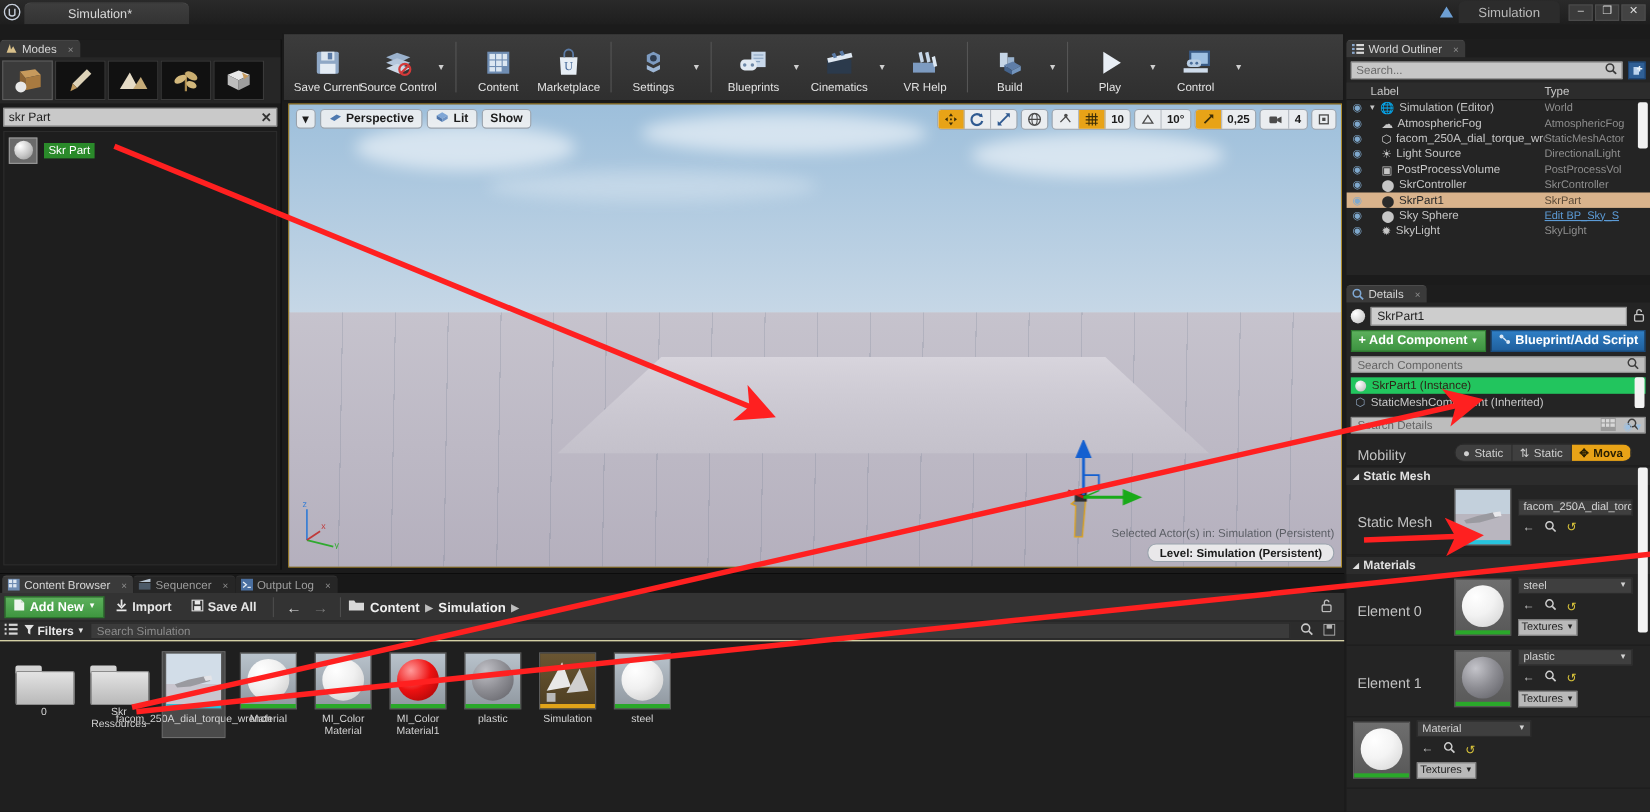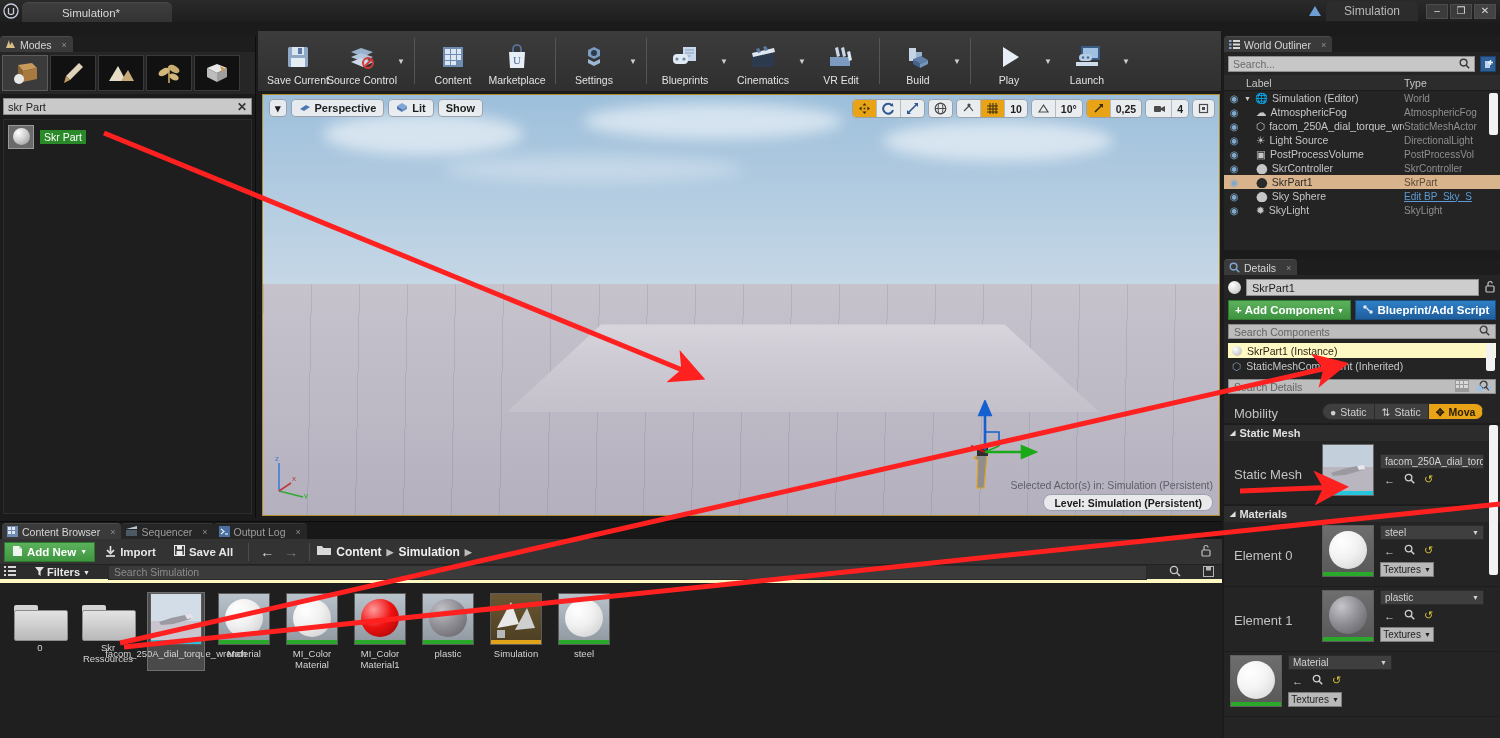--- a/index.html
+++ b/index.html
@@ -172,22 +172,22 @@
   .addnew {
     height: 20px; background: linear-gradient(#5cb15c,#3f9640); border: 1px solid #2c7a2d;
     display: flex; align-items: center; gap: 4px; padding: 0 7px;
     color: #fff; font-size: 11.5px; font-weight: bold;
   }
   .cb-btn { height: 20px; display: flex; align-items: center; gap: 4px; padding: 0 8px; font-size: 11.5px; color: #e6e6e6; font-weight: bold; }
   .cb-vsep { width: 1px; height: 18px; background: #4d4d4d; margin: 0 5px; }
   .crumb { display: flex; align-items: center; gap: 5px; font-size: 12px; color: #efefef; font-weight: bold; }
   .crumb .sep { color: #bdbdbd; font-size: 9px; }
   .cb-filter {
-    height: 18px; background: #2c2c2c; display: flex; align-items: center; gap: 18px; padding: 0 4px;
-    border-bottom: 4px solid #fef9c3;
+    height: 18px; background: #2c2c2c; display: flex; align-items: center; gap: 5px; padding: 0 4px;
+    border-bottom: 1px solid #fef9c3;
   }
   .filters-btn { display: flex; align-items: center; gap: 3px; font-size: 11px; color: #e8e8e8; font-weight: bold; }
   .cb-search {
     flex: 1; height: 15px; background: #3b3b3b; border: 1px solid #2a2a2a;
     display: flex; align-items: center; padding: 0 5px; color: #8c8c8c; font-size: 10.5px;
   }
   .assets { display: flex; gap: 12px; padding: 10px 12px; }
   .asset { width: 56px; display: flex; flex-direction: column; align-items: center; gap: 4px; }
   .asset.sel { background: #4a4a4a; outline: 1px solid #6e6e6e; }
   .a-thumb { width: 52px; height: 52px; border: 1px solid #5b5b5b; position: relative; overflow: hidden; }
@@ -224,21 +224,21 @@
     padding: 0 5px; color: #1e1e1e; font-size: 11px; }
   .dt-btns { display: flex; gap: 4px; margin: 0 4px; }
   .dt-green { flex: 1; height: 20px; background: linear-gradient(#5cb15c,#3d9340); border: 1px solid #2e7a30;
     display: flex; align-items: center; justify-content: center; gap: 3px; color: #fff; font-size: 11.5px; font-weight: bold; }
   .dt-blue { flex: 1.15; height: 20px; background: linear-gradient(#2f7fc6,#1f5f9d); border: 1px solid #194b7d;
     display: flex; align-items: center; justify-content: center; gap: 4px; color: #fff; font-size: 11.5px; font-weight: bold; }
   .dt-search { margin: 4px; height: 15px; background: #bdbdbd; border: 1px solid #8b8b8b;
     display: flex; align-items: center; justify-content: space-between; padding: 0 5px; color: #636363; font-size: 10.5px; }
   .dt-comp { margin: 0 4px; }
   .dt-crow { height: 15px; display: flex; align-items: center; gap: 5px; padding-left: 4px; font-size: 10.5px; color: #c8c8c8; }
-  .dt-crow.sel { background: #fef9c3; color: #2e2517; }
+  .dt-crow.sel { background: #22c55e; color: #2e2517; }
   .dt-sec { height: 17px; background: #2c2c2c; display: flex; align-items: center; gap: 4px;
     padding-left: 6px; font-size: 11px; color: #e0e0e0; font-weight: bold; border-top: 1px solid #1c1c1c; }
   .prop-row { display: flex; border-bottom: 1px solid #1d1d1d; min-height: 24px; }
   .prop-lbl { width: 92px; padding: 6px 0 0 10px; font-size: 13px; color: #c2c2c2; }
   .prop-val { flex: 1; padding: 3px 4px 3px 6px; }
   .mob-seg { display: inline-flex; height: 17px; border-radius: 9px; overflow: hidden; border: 1px solid #2a2a2a; }
   .mob-cell { display: flex; align-items: center; gap: 4px; padding: 0 7px; background: #3f3f3f; font-size: 10.5px; color: #d0d0d0; border-right: 1px solid #2b2b2b; }
   .mob-cell.on { background: #e8a317; color: #2a2103; font-weight: bold; }
   .mesh-row { display: flex; gap: 6px; align-items: center; }
   .mesh-thumb { width: 52px; height: 52px; border: 1px solid #666; position: relative; overflow:hidden;
@@ -447,21 +447,21 @@
     <div class="tb-arrow">▼</div>
     <div class="tb-btn">
       <span class="tb-ico">
         <svg width="30" height="28" viewBox="0 0 30 28">
             <rect x="4" y="14" width="20" height="9" fill="#7d9bc1"></rect>
             <path d="M12 4 L14 13 L11 14 L9 5 Z" fill="#c7d8ea"></path>
             <path d="M18 4 L20 13 L17 14 L15 5 Z" fill="#c7d8ea"></path>
             <path d="M24 8 L26 17 L23 18 L21 9 Z" fill="#dde8f3"></path>
           </svg>
       </span>
-      <span class="lbl">VR Edit</span>
+      <span class="lbl">VR Help</span>
     </div>
     <div class="tb-sep"></div>
     <div class="tb-btn">
       <span class="tb-ico">
         <svg width="28" height="28" viewBox="0 0 28 28">
             <rect x="5" y="5" width="7" height="13" fill="#c5d5e6"></rect>
             <rect x="12" y="9" width="6" height="9" fill="#9ab3cf"></rect>
             <path d="M9 16 L17 13 L24 17 L16 21 Z" fill="#5f7ea8"></path>
             <path d="M9 16 L16 21 L16 25 L9 21 Z" fill="#44638c"></path>
             <path d="M24 17 L16 21 L16 25 L24 21 Z" fill="#7294bd"></path>
@@ -484,21 +484,21 @@
       <span class="tb-ico">
         <svg width="30" height="28" viewBox="0 0 30 28">
             <rect x="9" y="3" width="19" height="14" fill="#3a5b86"></rect>
             <rect x="11" y="5" width="15" height="10" fill="#9fc0e2"></rect>
             <rect x="4" y="19" width="22" height="4" fill="#cfdceb"></rect>
             <rect x="7" y="11" width="13" height="7" rx="3.5" fill="#b8cde3"></rect>
             <circle cx="11" cy="14.5" r="1.3" fill="#4a6d99"></circle>
             <circle cx="16" cy="14.5" r="1.3" fill="#4a6d99"></circle>
           </svg>
       </span>
-      <span class="lbl">Launch</span>
+      <span class="lbl">Control</span>
     </div>
     <div class="tb-arrow">▼</div>
   </div>
 
   <div class="viewport">
     <div class="vp-sky"></div>
     <div class="cloud" style="left:60px;top:18px;width:200px;height:42px;"></div>
     <div class="cloud" style="left:320px;top:8px;width:260px;height:36px;"></div>
     <div class="cloud" style="left:620px;top:26px;width:230px;height:40px;"></div>
     <div class="cloud" style="left:180px;top:60px;width:300px;height:28px;opacity:.5"></div>

